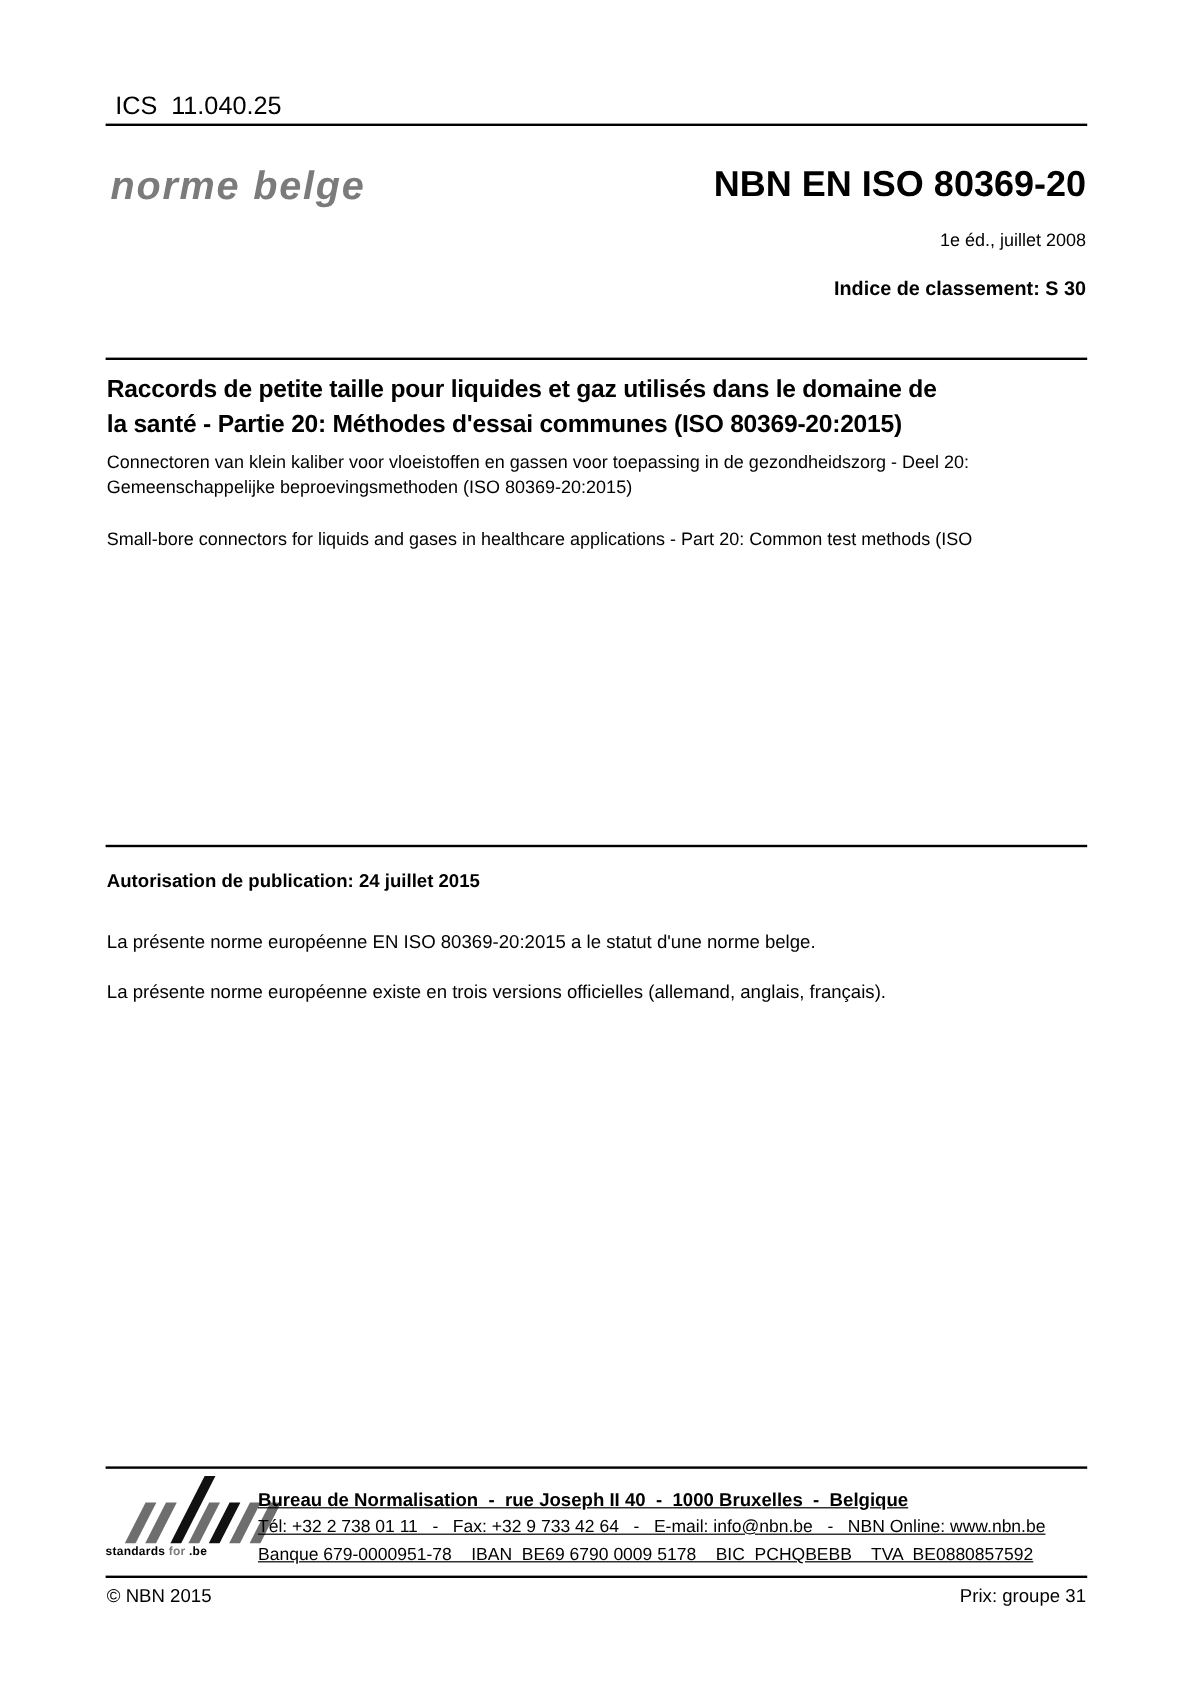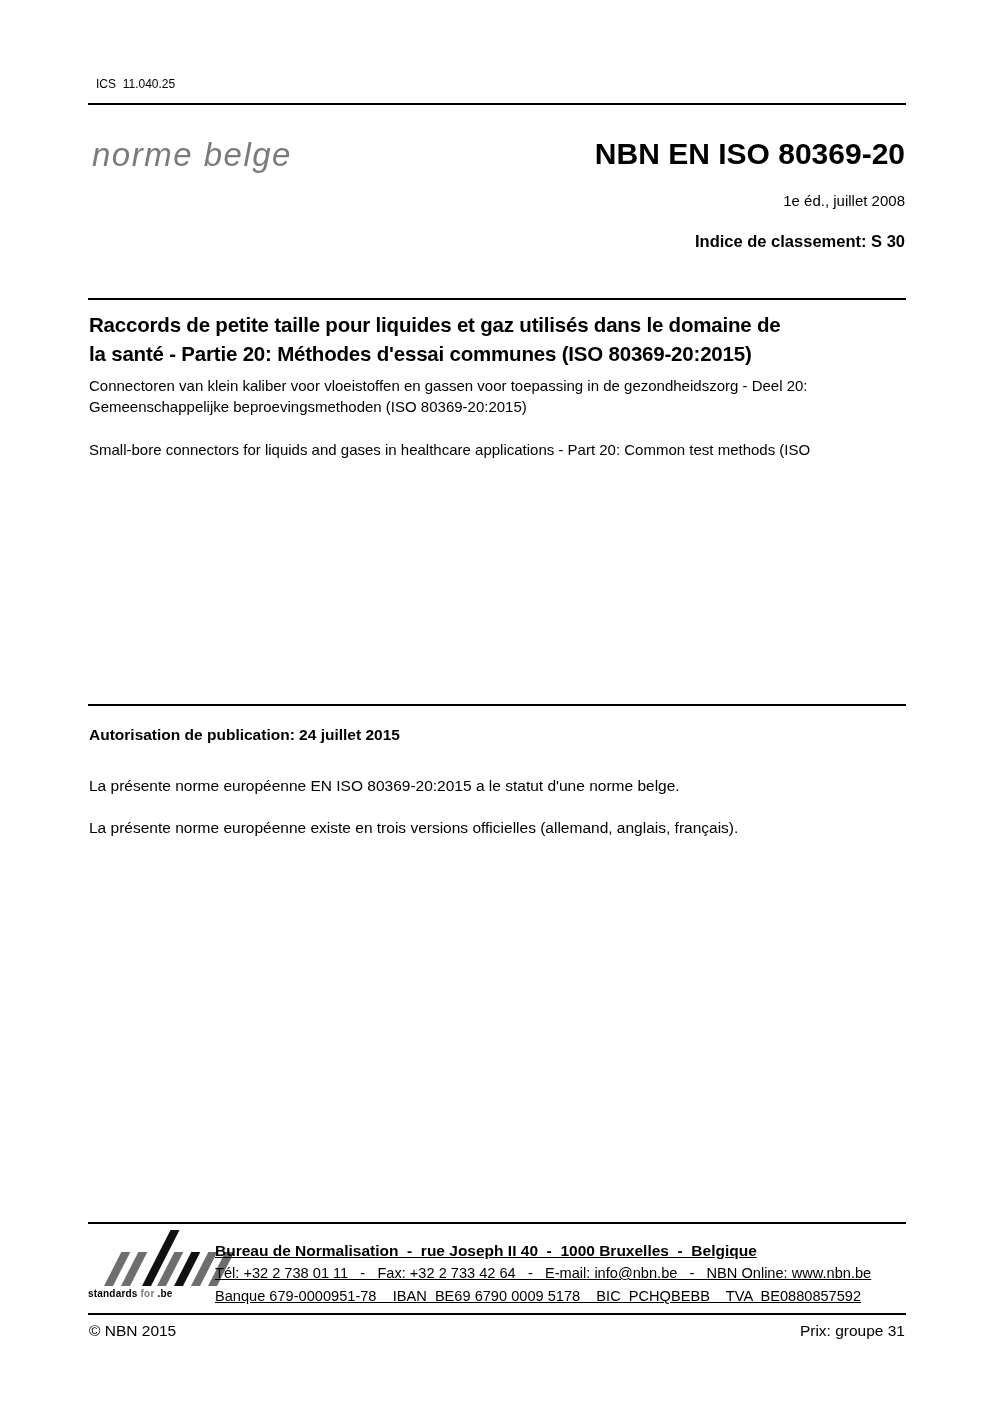--- a/index.html
+++ b/index.html
@@ -12,26 +12,26 @@
     overflow: hidden;
   }
   .abs { position: absolute; }
   .pre { white-space: pre-wrap; }
   .rule {
     position: absolute;
     left: 88px; width: 818px; height: 2px;
     background: #000;
   }
   
-  .ics { left: 96px; top: 77px; font-size: 12px; }
+  .ics { left: 96px; top: 77px; font-size: 21px; }
   
   .brand {
     left: 92px; top: 131px;
     font-size: 33px; line-height: 47px;
-    font-weight: normal; font-style: italic;
+    font-weight: bold; font-style: italic;
     color: #7b7b7b; letter-spacing: 1.5px; text-align: center;
   }
   
   .doc-number { right: 87px; top: 137px; font-size: 30px; font-weight: bold; text-align: right; }
   .edition { right: 87px; top: 192px; font-size: 15px; text-align: right; }
   .classification { right: 87px; top: 232px; font-size: 16.5px; font-weight: bold; text-align: right; }
   
   .title-fr { left: 89px; top: 310px; font-size: 20.5px; font-weight: bold; line-height: 29px; letter-spacing: -0.2px; white-space: nowrap; }
   .title-nl { left: 89px; top: 375px; font-size: 15px; line-height: 21px; white-space: nowrap; }
   .title-en { left: 89px; top: 439px; font-size: 15px; line-height: 21px; white-space: nowrap; }
@@ -100,20 +100,20 @@
   <div class="stripe tall" style="left:46px; background:#111111;"></div>
   <div class="stripe" style="left:61px; background:#6e6e6e;"></div>
   <div class="stripe" style="left:78px; background:#111111;"></div>
   <div class="stripe" style="left:95px; background:#6e6e6e;"></div>
   <div class="stripe" style="left:112px; background:#6e6e6e;"></div>
 </div>
 <div class="abs logo-caption"><span class="pre">standards </span><span class="gray pre">for</span><span class="pre"> .be</span></div>
 
 <div class="abs footer-lines">
   <div class="bold-line pre">Bureau de Normalisation  -  rue Joseph II 40  -  1000 Bruxelles  -  Belgique</div>
-  <div class="pre">Tél: +32 2 738 01 11   -   Fax: +32 2 733 42 64   -   E-mail: info@nbn.be   -   NBN Online: www.nbn.be</div>
+  <div class="pre">Tél: +32 2 738 01 11   -   Fax: +32 9 733 42 64   -   E-mail: info@nbn.be   -   NBN Online: www.nbn.be</div>
   <div class="pre">Banque 679-0000951-78    IBAN  BE69 6790 0009 5178    BIC  PCHQBEBB    TVA  BE0880857592</div>
 </div>
 
 <div class="rule" style="top:1313px;"></div>
 
 <div class="abs copyright">© NBN 2015</div>
 <div class="abs price">Prix: groupe 31</div>
 
 </body></html>

